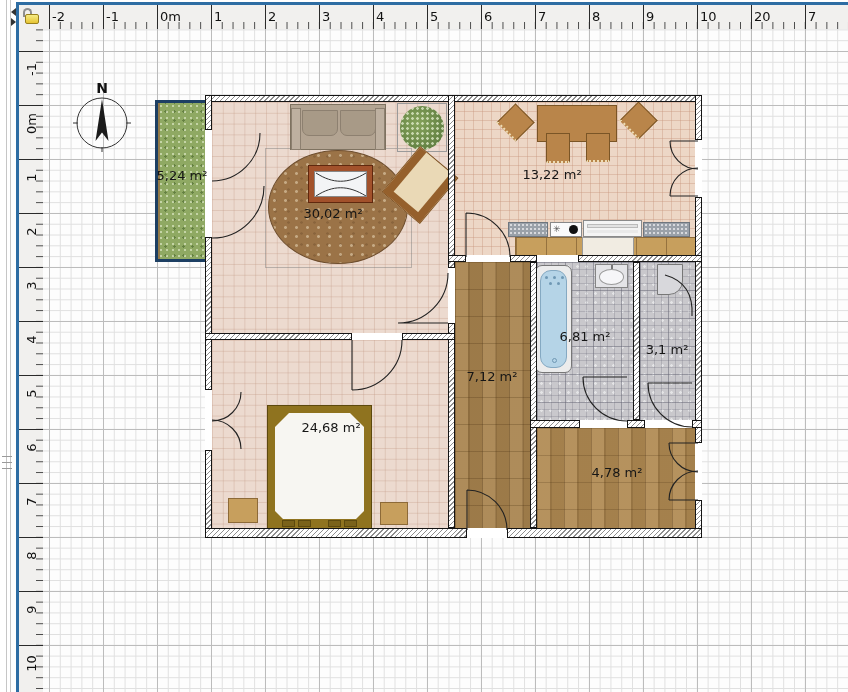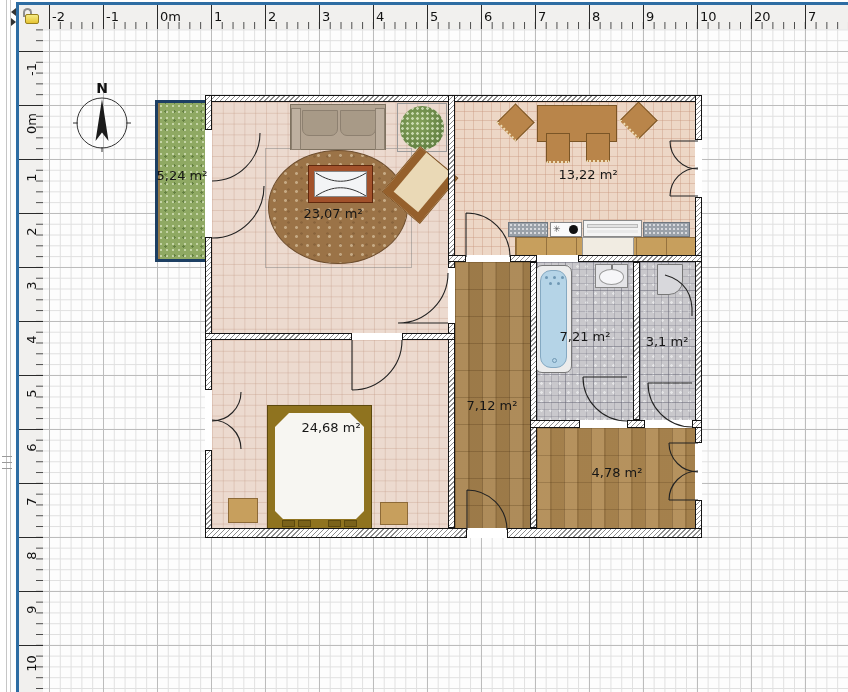--- a/index.html
+++ b/index.html
@@ -304,23 +304,23 @@
           <path d="M626,414 L655,414 M626,414 A29,29 0 0 0 655,443"></path>
           <path d="M626,471 L655,471 M626,471 A29,29 0 0 1 655,442"></path>
           <path d="M540,348 L584,348 M540,348 A44,44 0 0 0 584,392"></path>
           <path d="M605,354 L649,354 M605,354 A44,44 0 0 0 649,398"></path>
           <path d="M424,461 L424,501 M424,461 A40,40 0 0 1 464,501"></path>
           <path d="M622,246 Q651,254 649,287"></path>
         </g>
       </svg>
 
       <div class="label" style="left:139px;top:146px;">5,24 m²</div>
-      <div class="label" style="left:290px;top:184px;">23,07 m²</div>
-      <div class="label" style="left:545px;top:145px;">13,22 m²</div>
-      <div class="label" style="left:542px;top:307px;">7,21 m²</div>
-      <div class="label" style="left:624px;top:312px;">3,1 m²</div>
-      <div class="label" style="left:449px;top:376px;">7,12 m²</div>
+      <div class="label" style="left:290px;top:184px;">30,02 m²</div>
+      <div class="label" style="left:509px;top:145px;">13,22 m²</div>
+      <div class="label" style="left:542px;top:307px;">6,81 m²</div>
+      <div class="label" style="left:624px;top:320px;">3,1 m²</div>
+      <div class="label" style="left:449px;top:347px;">7,12 m²</div>
       <div class="label" style="left:288px;top:398px;">24,68 m²</div>
       <div class="label" style="left:574px;top:443px;">4,78 m²</div>
 
     </div>
   </div>
 </div>
 
 </body></html>

